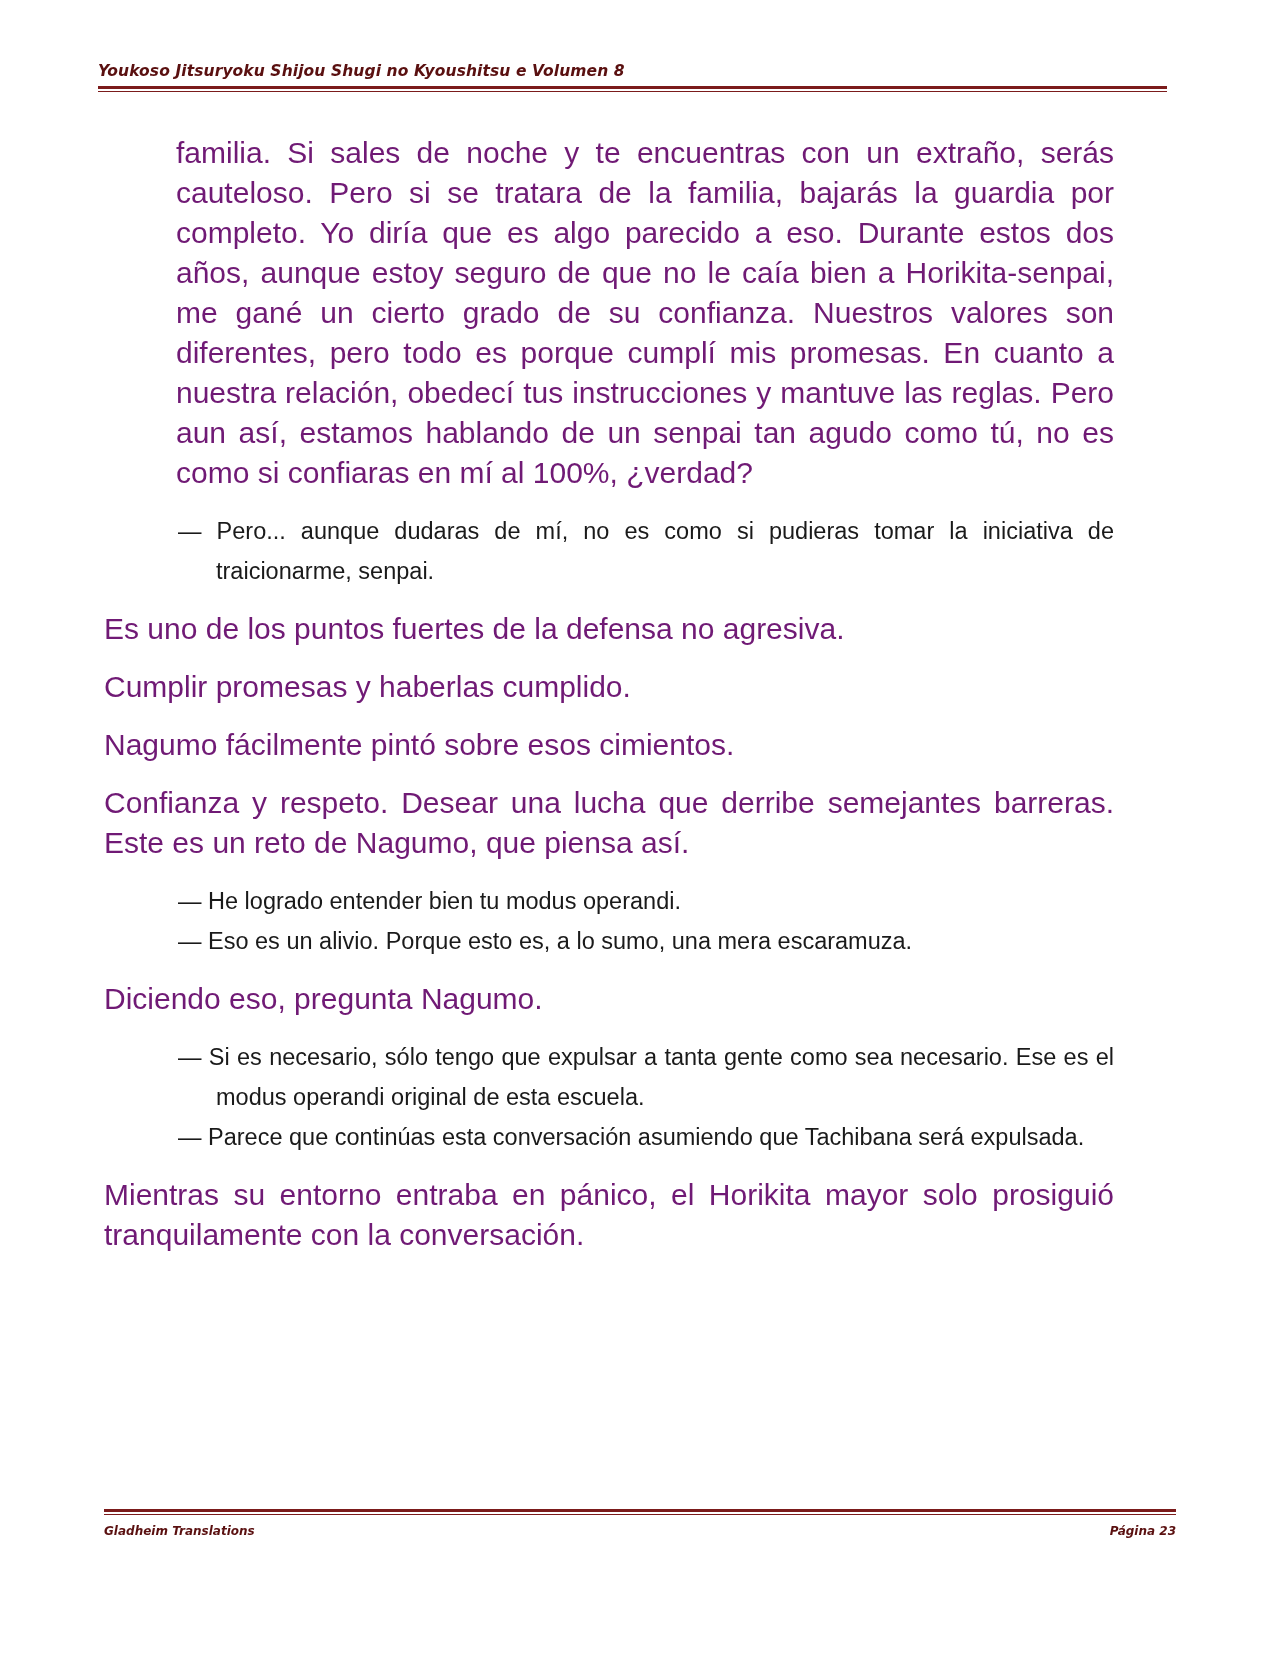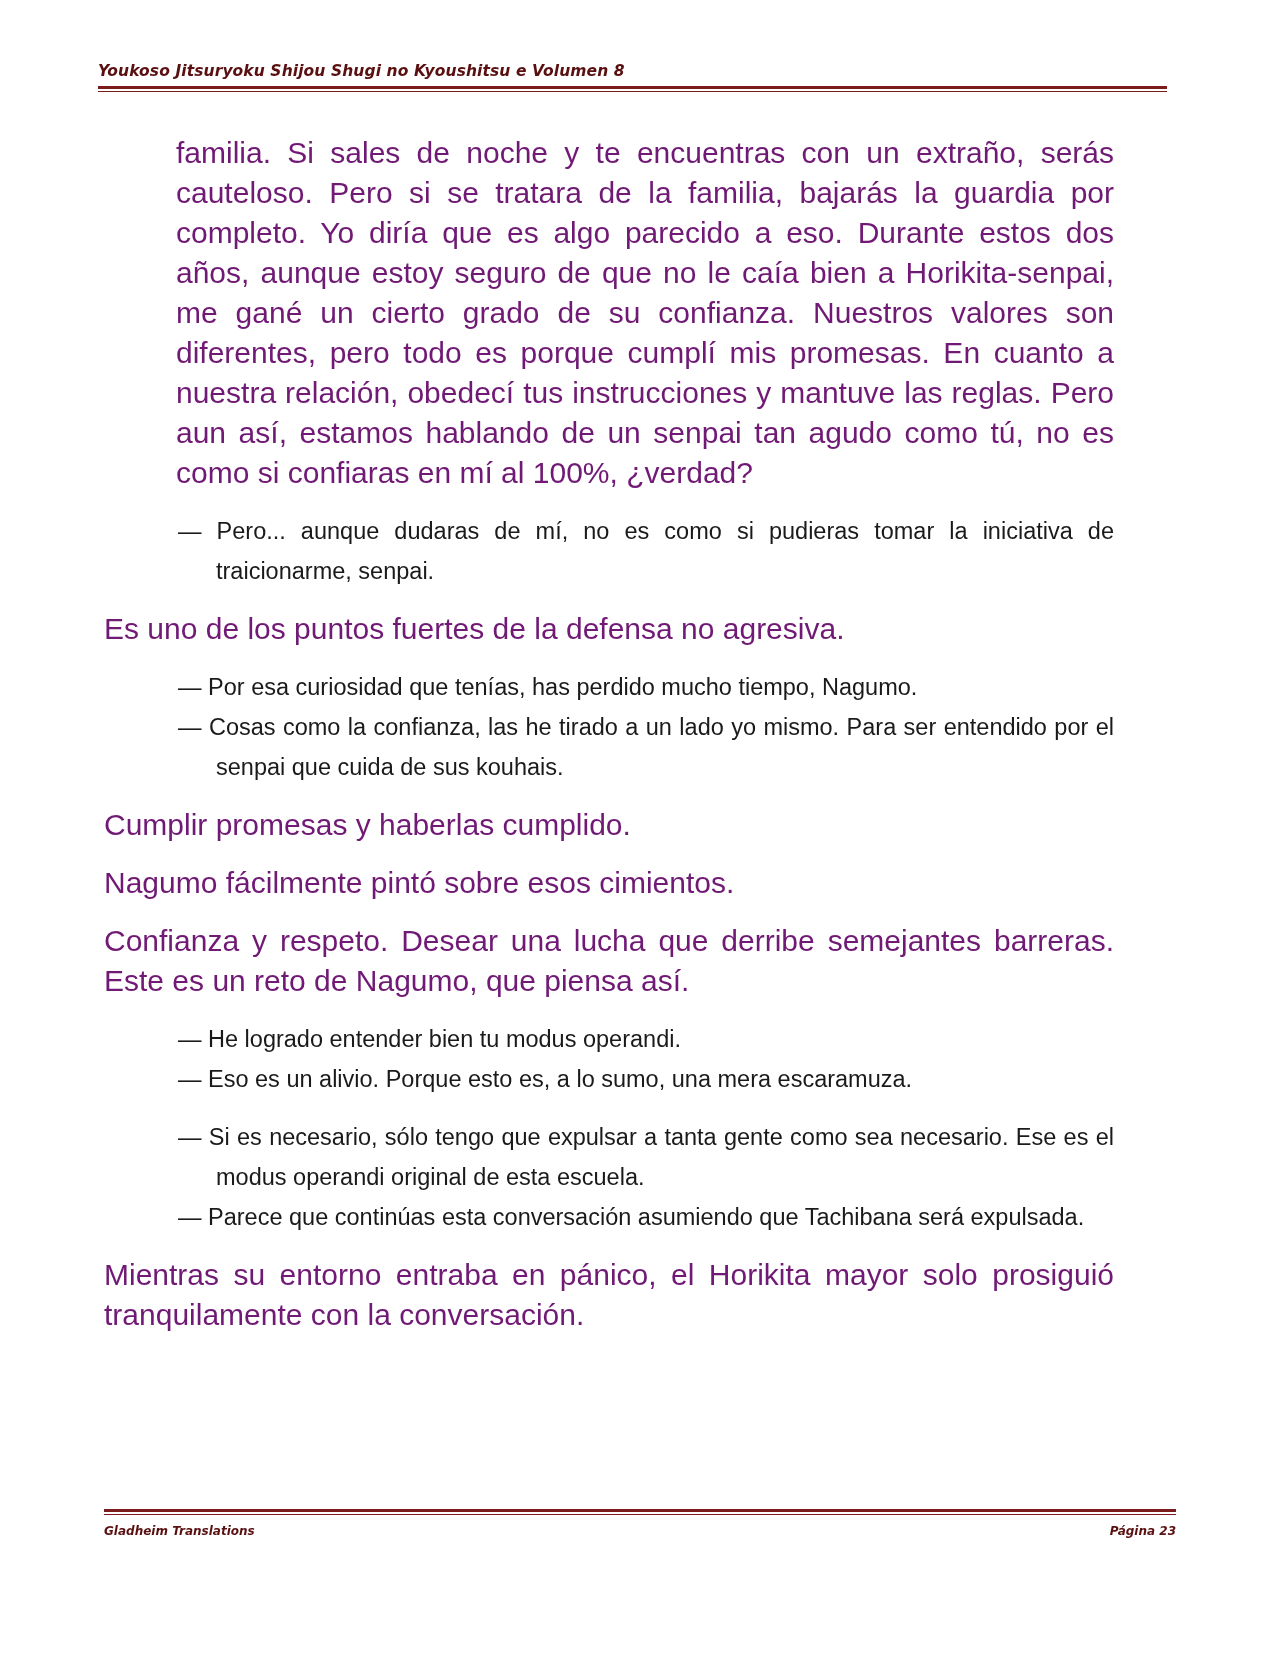--- a/index.html
+++ b/index.html
@@ -122,36 +122,33 @@
 
     <p class="para indented">familia. Si sales de noche y te encuentras con un extraño, serás cauteloso. Pero si se tratara de la familia, bajarás la guardia por completo. Yo diría que es algo parecido a eso. Durante estos dos años, aunque estoy seguro de que no le caía bien a Horikita-senpai, me gané un cierto grado de su confianza. Nuestros valores son diferentes, pero todo es porque cumplí mis promesas. En cuanto a nuestra relación, obedecí tus instrucciones y mantuve las reglas. Pero aun así, estamos hablando de un senpai tan agudo como tú, no es como si confiaras en mí al 100%, ¿verdad?</p>
 
 
     <div class="dialogue-group">
       <p class="dialogue">— Pero... aunque dudaras de mí, no es como si pudieras tomar la iniciativa de traicionarme, senpai.</p>
     </div>
 
     <p class="para">Es uno de los puntos fuertes de la defensa no agresiva.</p>
 
-    <div class="dialogue-group">
-      <p class="dialogue">— Por esa curiosidad que tenías, has perdido mucho tiempo, Nagumo.</p>
-      <p class="dialogue">— Cosas como la confianza, las he tirado a un lado yo mismo. Para ser entendido por el senpai que cuida de sus kouhais.</p>
-    </div>
 
     <p class="para">Cumplir promesas y haberlas cumplido.</p>
 
     <p class="para">Nagumo fácilmente pintó sobre esos cimientos.</p>
 
     <p class="para">Confianza y respeto. Desear una lucha que derribe semejantes barreras. Este es un reto de Nagumo, que piensa así.</p>
 
     <div class="dialogue-group">
       <p class="dialogue">— He logrado entender bien tu modus operandi.</p>
       <p class="dialogue">— Eso es un alivio. Porque esto es, a lo sumo, una mera escaramuza.</p>
     </div>
 
+    <p class="para">Diciendo eso, pregunta Nagumo.</p>
 
     <div class="dialogue-group">
       <p class="dialogue">— Si es necesario, sólo tengo que expulsar a tanta gente como sea necesario. Ese es el modus operandi original de esta escuela.</p>
       <p class="dialogue">— Parece que continúas esta conversación asumiendo que Tachibana será expulsada.</p>
     </div>
 
     <p class="para">Mientras su entorno entraba en pánico, el Horikita mayor solo prosiguió tranquilamente con la conversación.</p>
 
   </div>
 

